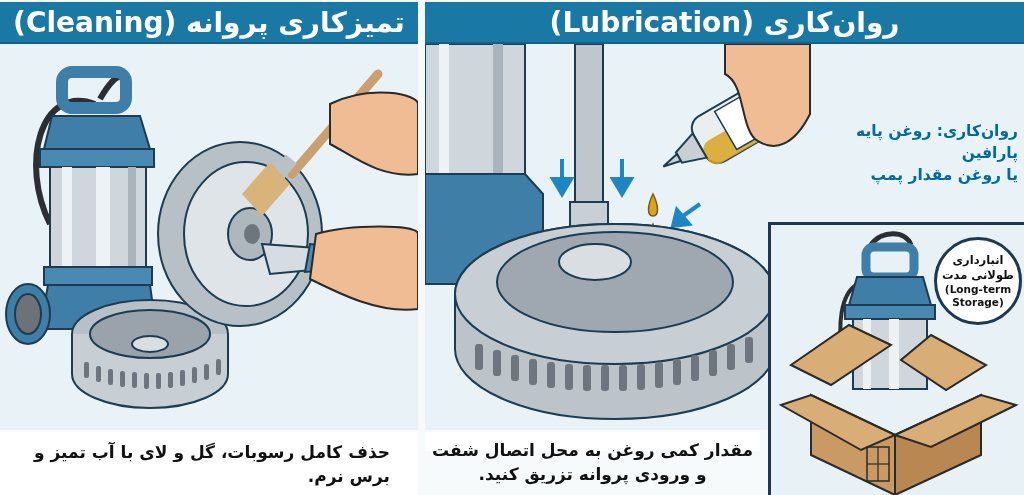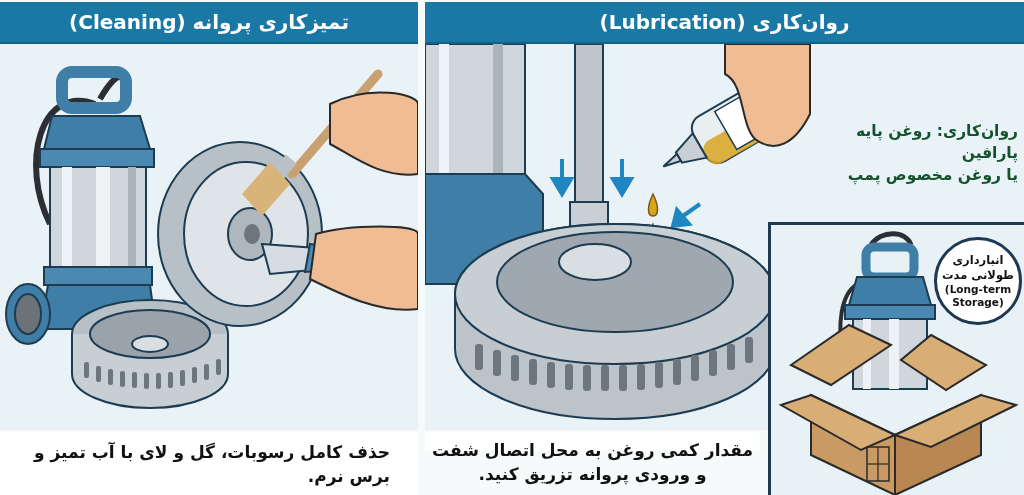--- a/index.html
+++ b/index.html
@@ -1,25 +1,25 @@
 <!DOCTYPE html>
 <html><head>
 <meta charset="utf-8">
 <style>
   html, body { margin:0; padding:0; }
   body { width:1024px; height:495px; position:relative; overflow:hidden; background:#f7fafb; font-family:"DejaVu Sans", sans-serif; }
   .panel { position:absolute; top:0; }
   .panel-left { left:0; width:418px; height:495px; }
   .panel-right { left:425px; width:599px; height:451px; }
-  .header { position:absolute; top:2px; left:0; right:0; height:40px; background:#1a78a4; border-bottom:2px solid #12618a; color:#fff; display:flex; align-items:center; justify-content:center; font-weight:bold; font-size:20px; direction:rtl; }
+  .header { position:absolute; top:2px; left:0; right:0; height:40px; background:#1a78a4; border-bottom:2px solid #12618a; color:#fff; display:flex; align-items:center; justify-content:center; font-weight:bold; font-size:28px; direction:rtl; }
   .illus { position:absolute; top:44px; left:0; right:0; height:386px; background:#e9f2f6; overflow:hidden; }
   .caption { position:absolute; left:0; right:0; top:432px; bottom:0; background:#ffffff; direction:rtl; color:#111; font-weight:bold; font-size:17px; text-align:center; line-height:24px; }
   .caption-left { padding:8px 20px 0 20px; text-align:right; padding-right:28px; }
   .caption-right { width:335px; padding-top:6px; }
-  .oil-note { position:absolute; top:76px; right:6px; width:210px; direction:rtl; text-align:right; font-weight:bold; font-size:15.5px; line-height:22px; color:#14532d; }
+  .oil-note { position:absolute; top:76px; right:6px; width:210px; direction:rtl; text-align:right; font-weight:bold; font-size:15.5px; line-height:22px; color:#0369a1; }
   .oil-note .en { direction:ltr; text-align:right; font-size:14.5px; }
   .storage-box { position:absolute; left:343px; top:222px; width:256px; height:273px; border:3px solid #1e3853; border-right:none; border-bottom:none; background:#e8f1f5; box-sizing:border-box; overflow:hidden; }
   .storage-badge { position:absolute; left:163px; top:12px; width:82px; height:82px; border-radius:50%; border:3px solid #1e3853; background:#fff; display:flex; flex-direction:column; align-items:center; justify-content:center; text-align:center; font-weight:bold; font-size:11.5px; line-height:15px; color:#111; }
   .storage-badge .fa { direction:rtl; }
   .storage-badge .en { font-size:10.5px; line-height:13px; font-weight:bold; }
   svg { display:block; }
 </style>
 </head>
 <body>
 
@@ -146,21 +146,21 @@
         <rect x="270" y="76" width="110" height="26" rx="10" fill="#d9a521" opacity="0.85"></rect>
         <rect x="300" y="54" width="60" height="44" fill="#ffffff" stroke="#1d3c52" stroke-width="1.5"></rect>
         <path d="M270 62 L246 70 L246 82 L270 90 Z" fill="#c9d0d5" stroke="#1d3c52" stroke-width="2"></path>
         <path d="M246 72 L228 76 L246 80 Z" fill="#c9d0d5" stroke="#1d3c52" stroke-width="2"></path>
       </g>
 
       <path d="M300 0 L385 0 L385 70 C370 100, 350 110, 330 95 C315 80, 320 40, 300 30 Z" fill="#f0bc94" stroke="#2a2a2a" stroke-width="2"></path>
     </svg>
     <div class="oil-note">
       <div>روان‌کاری: روغن پایه پارافین</div>
-      <div>یا روغن مخصوص پمپ</div>
+      <div>یا روغن مقدار پمپ</div>
     </div>
   </div>
   <div class="caption caption-right">
     <span>مقدار کمی روغن به محل اتصال شفت و ورودی پروانه تزریق کنید.</span>
   </div>
 
   <div class="storage-box">
     <svg width="256" height="273" viewBox="0 0 256 273">
 
       <path d="M100 20 C110 5, 135 5, 140 20" stroke="#2b2f33" stroke-width="5" fill="none"></path>

